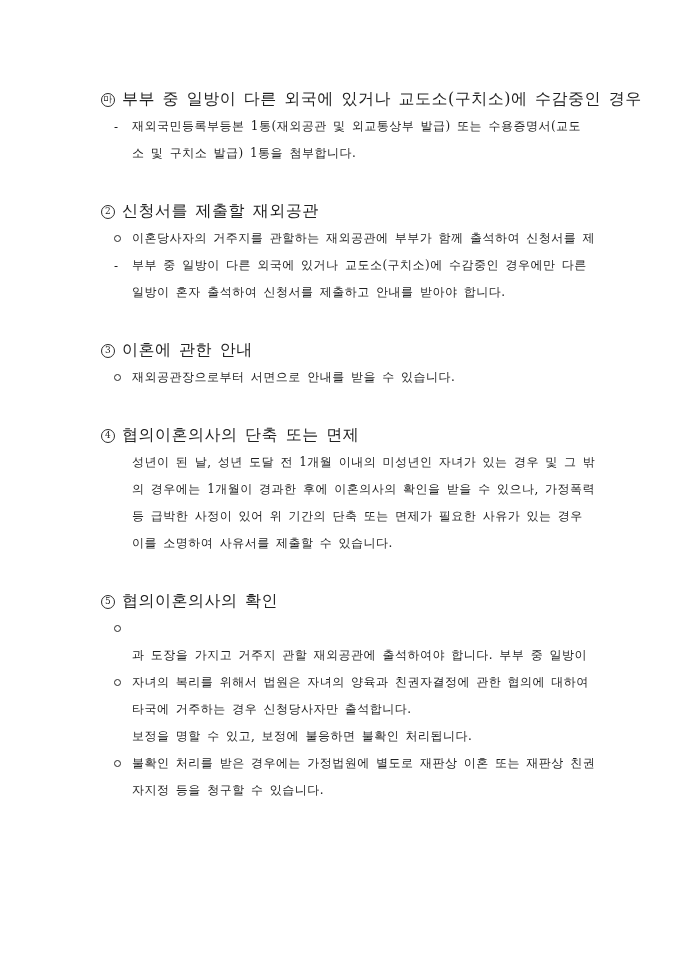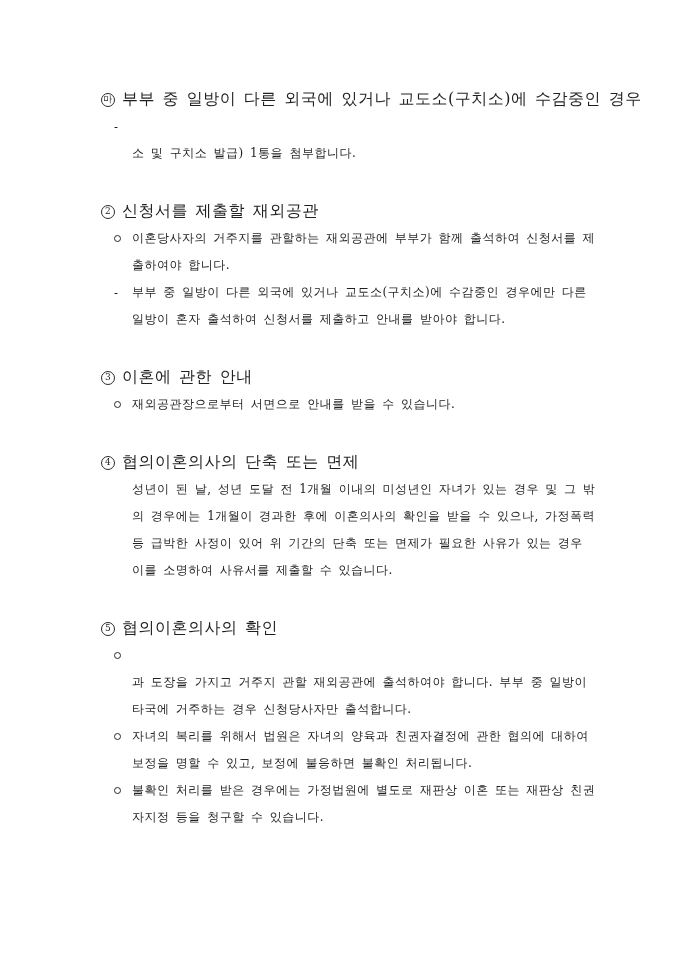--- a/index.html
+++ b/index.html
@@ -82,20 +82,21 @@
   <div class="section">
     <div class="title-row">
       <span class="marker" title="㉲">
         <span>마</span>
       </span>
       <span class="section-title">부부 중 일방이 다른 외국에 있거나 교도소(구치소)에 수감중인 경우</span>
     </div>
     <div class="items">
           <div class="row">
             <span class="bullet-cell">-</span>
+            <span class="line-text">재외국민등록부등본 1통(재외공관 및 외교통상부 발급) 또는 수용증명서(교도</span>
           </div>
           <div class="row">
             <span class="bullet-cell"></span>
             <span class="line-text">소 및 구치소 발급) 1통을 첨부합니다.</span>
           </div>
         </div>
   </div>
 
   <div class="section">
     <div class="title-row">
@@ -105,24 +106,20 @@
       <span class="section-title">신청서를 제출할 재외공관</span>
     </div>
     <div class="items">
           <div class="row">
             <span class="bullet-cell">
               <span class="circle-bullet"></span>
             </span>
             <span class="line-text">이혼당사자의 거주지를 관할하는 재외공관에 부부가 함께 출석하여 신청서를 제</span>
           </div>
           <div class="row">
-            <span class="bullet-cell"></span>
-            <span class="line-text">출하여야 합니다.</span>
-          </div>
-          <div class="row">
             <span class="bullet-cell">-</span>
             <span class="line-text">부부 중 일방이 다른 외국에 있거나 교도소(구치소)에 수감중인 경우에만 다른</span>
           </div>
           <div class="row">
             <span class="bullet-cell"></span>
             <span class="line-text">일방이 혼자 출석하여 신청서를 제출하고 안내를 받아야 합니다.</span>
           </div>
         </div>
   </div>
 
@@ -181,28 +178,28 @@
           <div class="row">
             <span class="bullet-cell">
               <span class="circle-bullet"></span>
             </span>
           </div>
           <div class="row">
             <span class="bullet-cell"></span>
             <span class="line-text">과 도장을 가지고 거주지 관할 재외공관에 출석하여야 합니다. 부부 중 일방이</span>
           </div>
           <div class="row">
+            <span class="bullet-cell">
+              <span class="circle-bullet"></span>
+            </span>
+            <span class="line-text">자녀의 복리를 위해서 법원은 자녀의 양육과 친권자결정에 관한 협의에 대하여</span>
+          </div>
+          <div class="row">
             <span class="bullet-cell"></span>
             <span class="line-text">타국에 거주하는 경우 신청당사자만 출석합니다.</span>
-          </div>
-          <div class="row">
-            <span class="bullet-cell">
-              <span class="circle-bullet"></span>
-            </span>
-            <span class="line-text">자녀의 복리를 위해서 법원은 자녀의 양육과 친권자결정에 관한 협의에 대하여</span>
           </div>
           <div class="row">
             <span class="bullet-cell"></span>
             <span class="line-text">보정을 명할 수 있고, 보정에 불응하면 불확인 처리됩니다.</span>
           </div>
           <div class="row">
             <span class="bullet-cell">
               <span class="circle-bullet"></span>
             </span>
             <span class="line-text">불확인 처리를 받은 경우에는 가정법원에 별도로 재판상 이혼 또는 재판상 친권</span>

